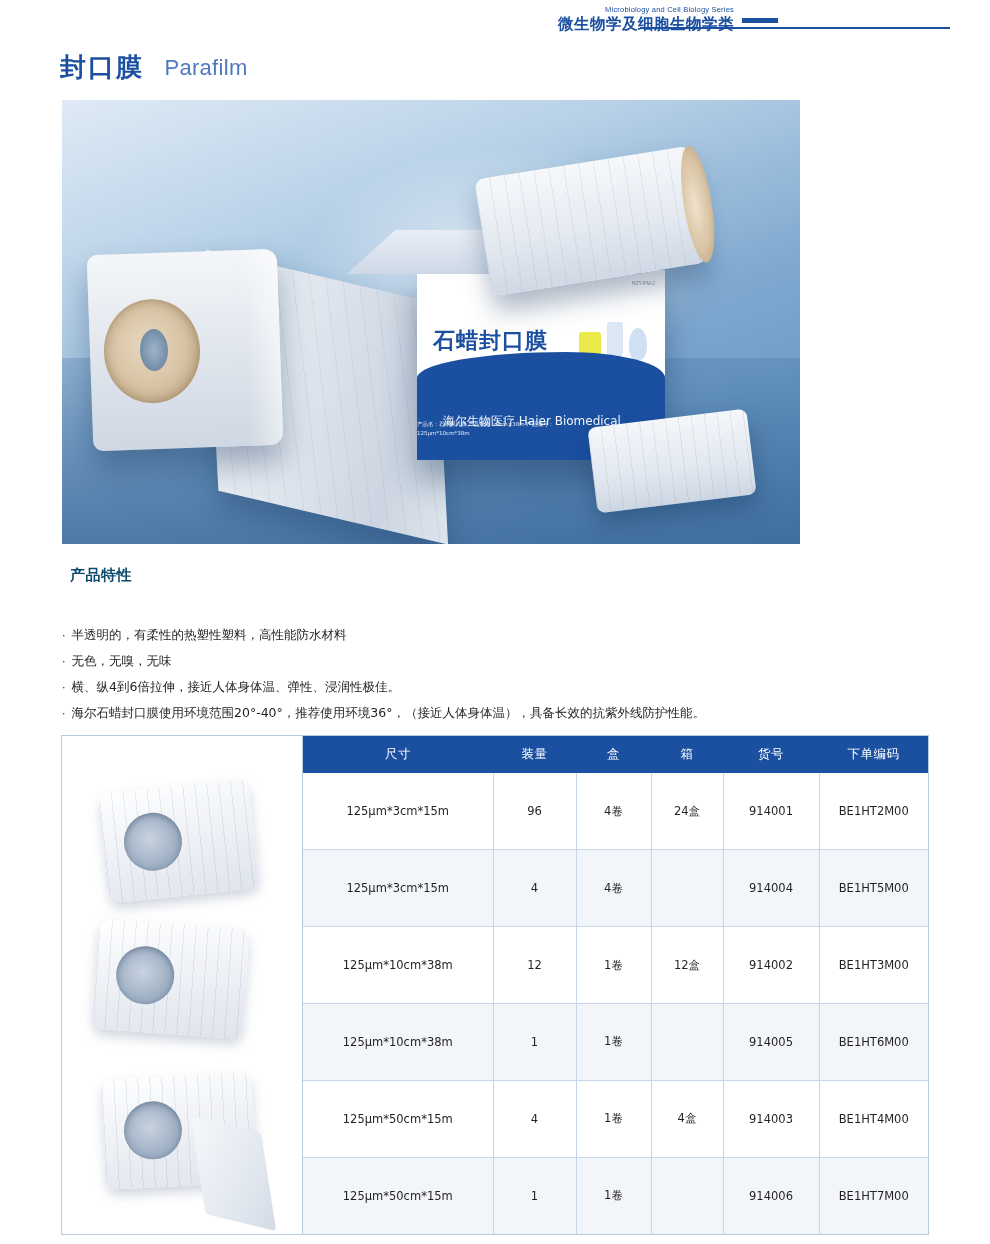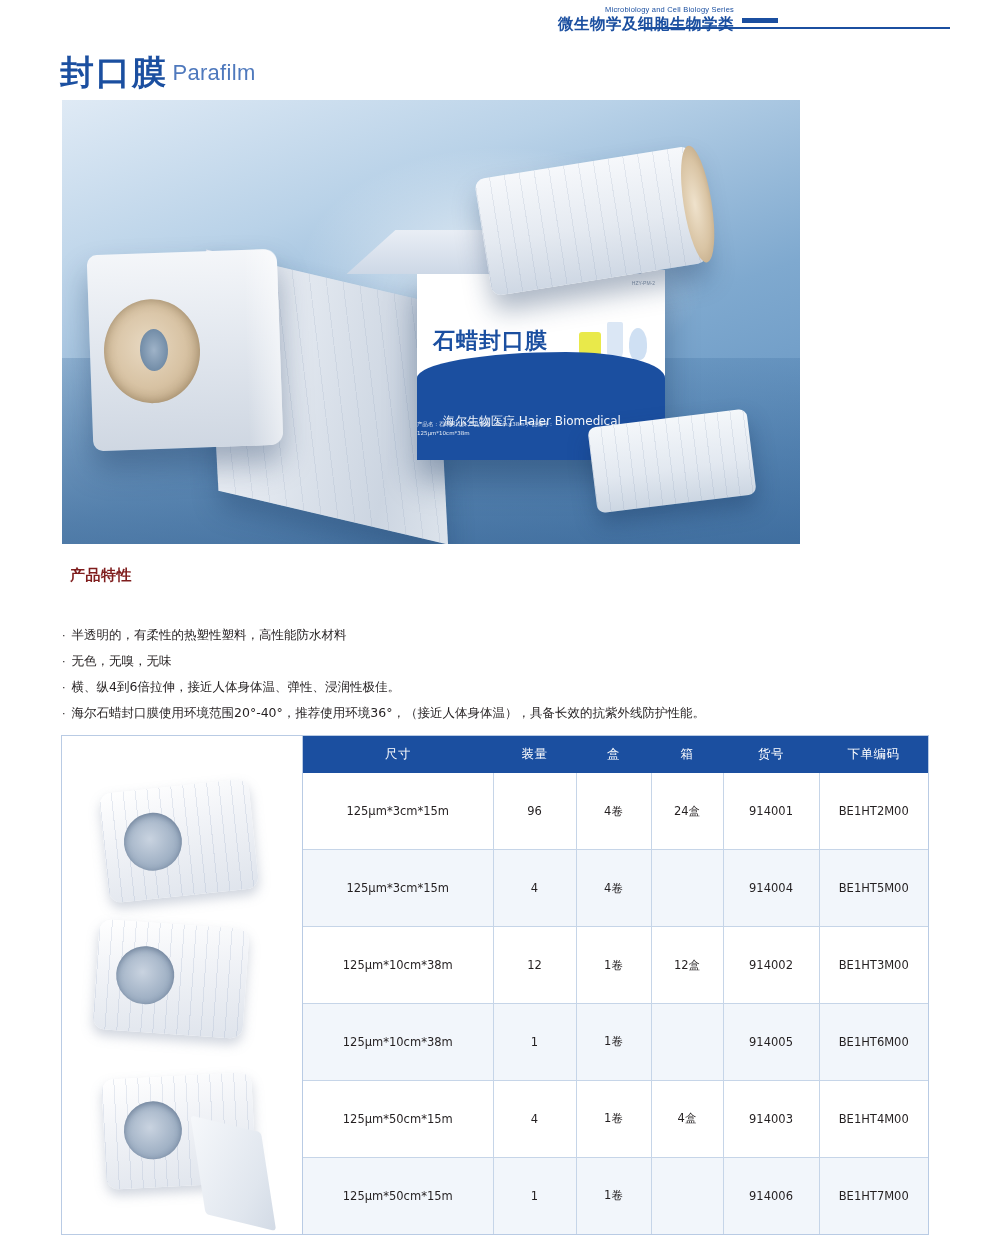--- a/index.html
+++ b/index.html
@@ -61,31 +61,32 @@
   }
 
   
   .title-block {
     position: absolute;
     left: 60px;
     top: 50px;
   }
   .title-cn {
     display: inline-block;
-    font-size: 34px;
+    font-size: 26px;
     font-weight: bold;
     color: #1b4fa0;
     font-family: "DejaVu Sans", sans-serif;
     letter-spacing: 2px;
     vertical-align: middle;
   }
   .title-en {
     display: inline-block;
     font-size: 22px;
     color: #4f79bd;
+    margin-left: 16px;
     vertical-align: middle;
     letter-spacing: 0.3px;
   }
 
   
   .hero {
     position: absolute;
     left: 62px;
     top: 100px;
     width: 738px;
@@ -272,21 +273,21 @@
     border-radius: 8px;
   }
 
   
   .features-title {
     position: absolute;
     left: 70px;
     top: 566px;
     font-size: 15px;
     font-weight: bold;
-    color: #7f1d1d;
+    color: #0c4a6e;
     font-family: "DejaVu Sans", sans-serif;
     letter-spacing: 0.5px;
   }
   .features-list {
     position: absolute;
     left: 62px;
     top: 596px;
     width: 860px;
     margin-top: 26px;
   }

